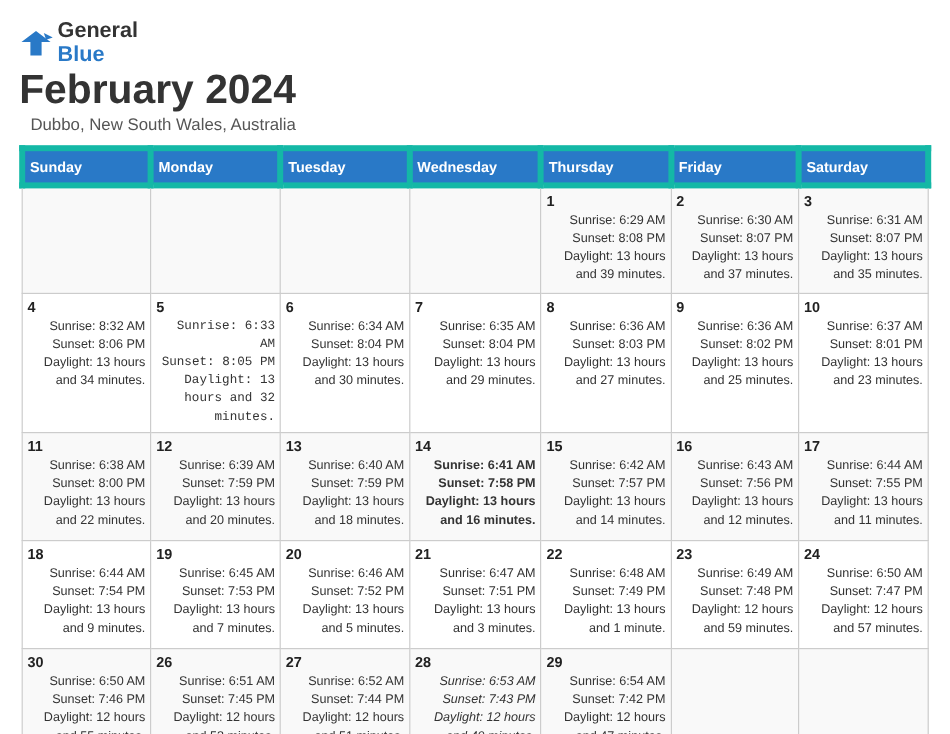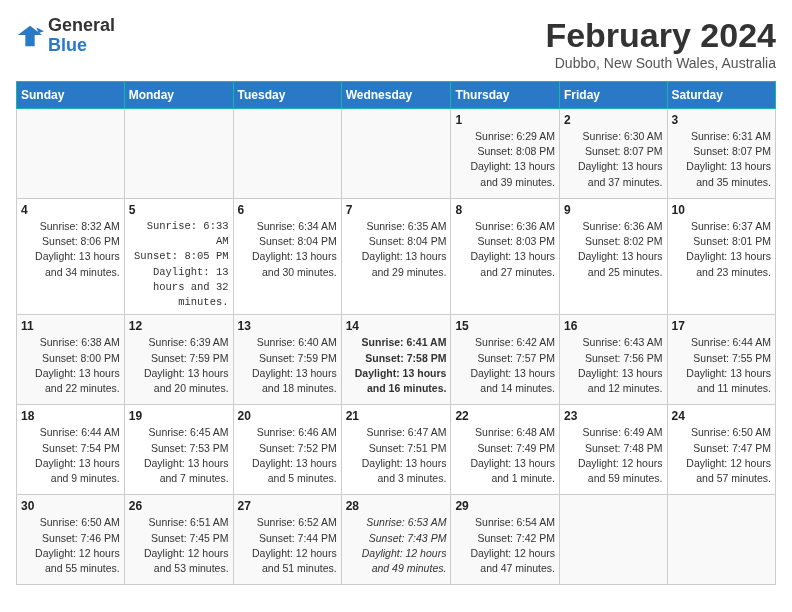--- a/index.html
+++ b/index.html
@@ -8,20 +8,21 @@
       background: #fff;
       width: 792px;
       min-height: 612px;
       padding: 16px;
     }
     .header {
       display: flex;
       justify-content: space-between;
       align-items: flex-start;
       margin-bottom: 10px;
+      flex-direction: column;
     }
     .logo {
       display: flex;
       align-items: center;
       gap: 4px;
     }
     .logo-text {
       font-size: 18px;
       font-weight: bold;
       line-height: 1.1;
@@ -48,21 +49,21 @@
       width: 100%;
       border-collapse: collapse;
       font-size: 11px;
     }
     thead tr th {
       background-color: #2979c7;
       color: #fff;
       padding: 6px 4px;
       font-size: 12px;
       font-weight: bold;
-      border: 1px solid #14b8a6;
+      border: 5px solid #14b8a6;
       text-align: left;
     }
     tbody tr td {
       border: 1px solid #ccc;
       vertical-align: top;
       padding: 4px;
       width: 113px;
       min-height: 80px;
       height: 90px;
     }

